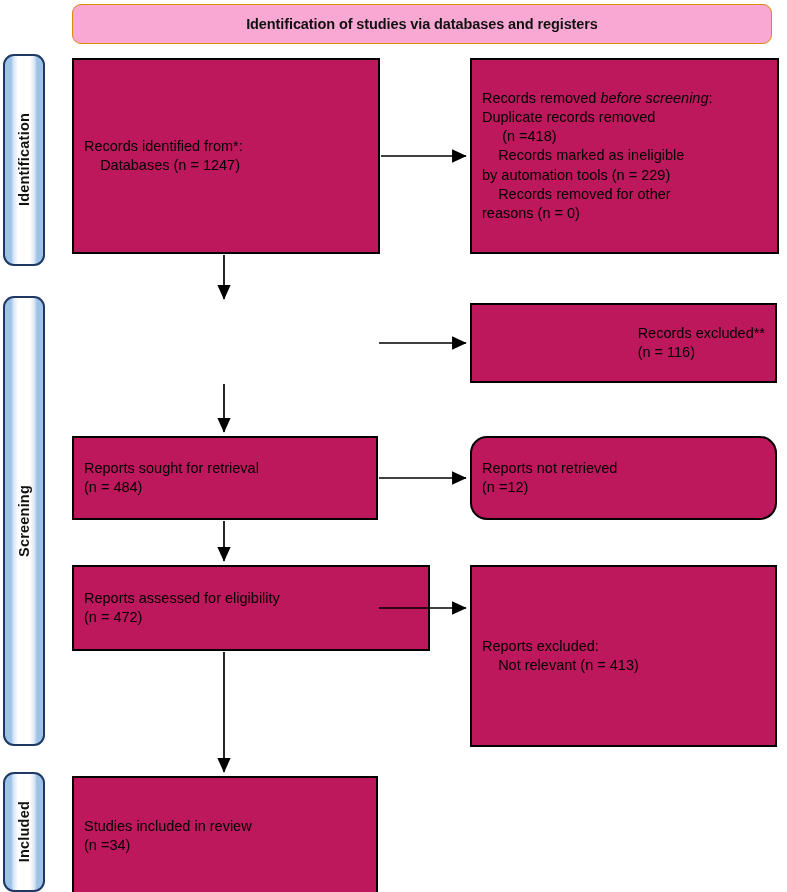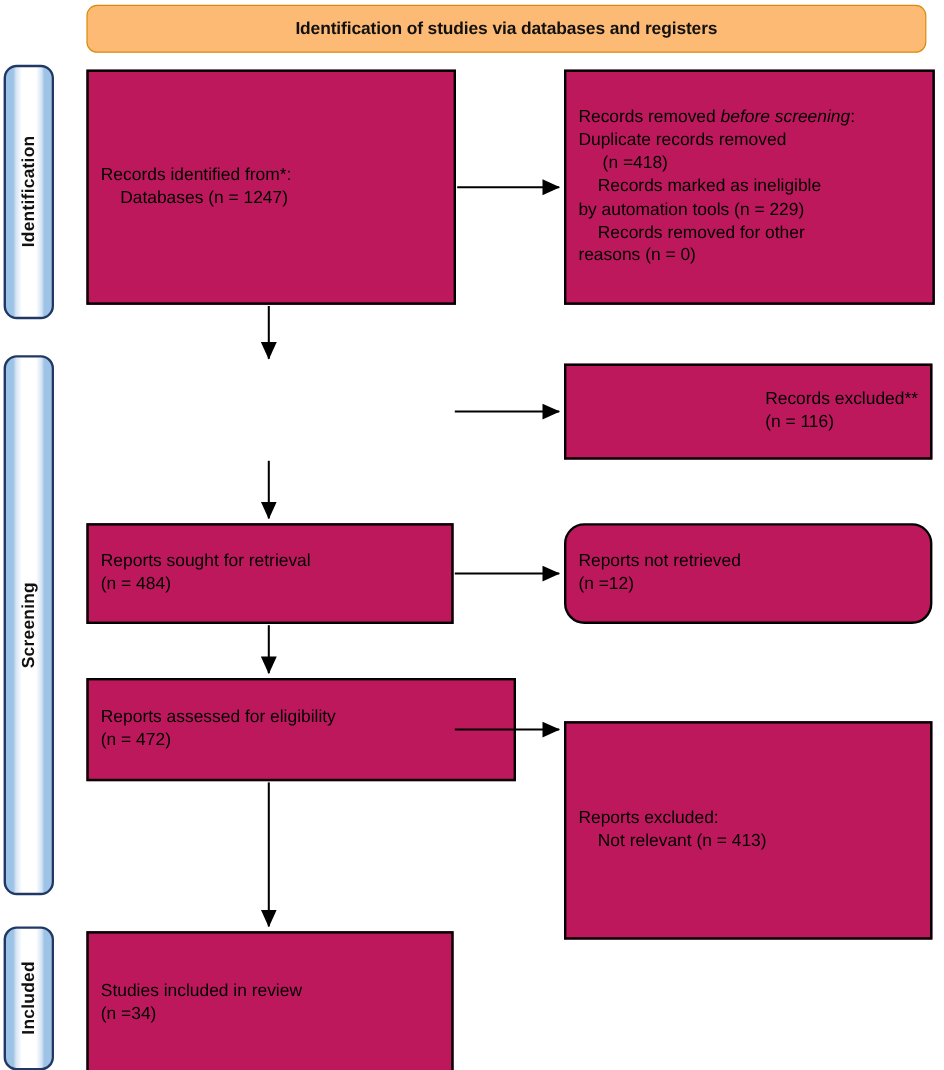--- a/index.html
+++ b/index.html
@@ -19,21 +19,21 @@
     background: #ffffff;
   }
 
   
   .banner {
     position: absolute;
     left: 72px;
     top: 4px;
     width: 700px;
     height: 40px;
-    background: #fdba74;
+    background: #f9a8d4;
     border: 1.6px solid #D98B07;
     border-radius: 9px;
     display: flex;
     align-items: center;
     justify-content: center;
     box-sizing: border-box;
   }
   .banner-text {
     font-size: 14.5px;
     font-weight: bold;
@@ -94,21 +94,21 @@
   .b-identified   { left: 72px;  top: 58px;  width: 308px; height: 196px; }
   .b-screened     { left: 72px;  top: 303px; width: 306px; height: 80px;  }
   .b-sought       { left: 72px;  top: 436px; width: 306px; height: 84px;  }
   .b-assessed     { left: 72px;  top: 565px; width: 358px; height: 86px;  }
   .b-included     { left: 72px;  top: 776px; width: 306px; height: 120px; }
 
   
   .b-removed      { left: 470px; top: 58px;  width: 309px; height: 196px; }
   .b-excluded1    { left: 470px; top: 303px; width: 307px; height: 80px; justify-content: flex-end;  }
   .b-notretrieved { left: 470px; top: 436px; width: 307px; height: 84px; border-radius: 17px;  }
-  .b-excluded2    { left: 470px; top: 565px; width: 307px; height: 182px; margin-top: 36px; }
+  .b-excluded2    { left: 470px; top: 565px; width: 307px; height: 182px; }
 
   
   #connectors {
     position: absolute;
     left: 0;
     top: 0;
     width: 787px;
     height: 892px;
     pointer-events: none;
   }

